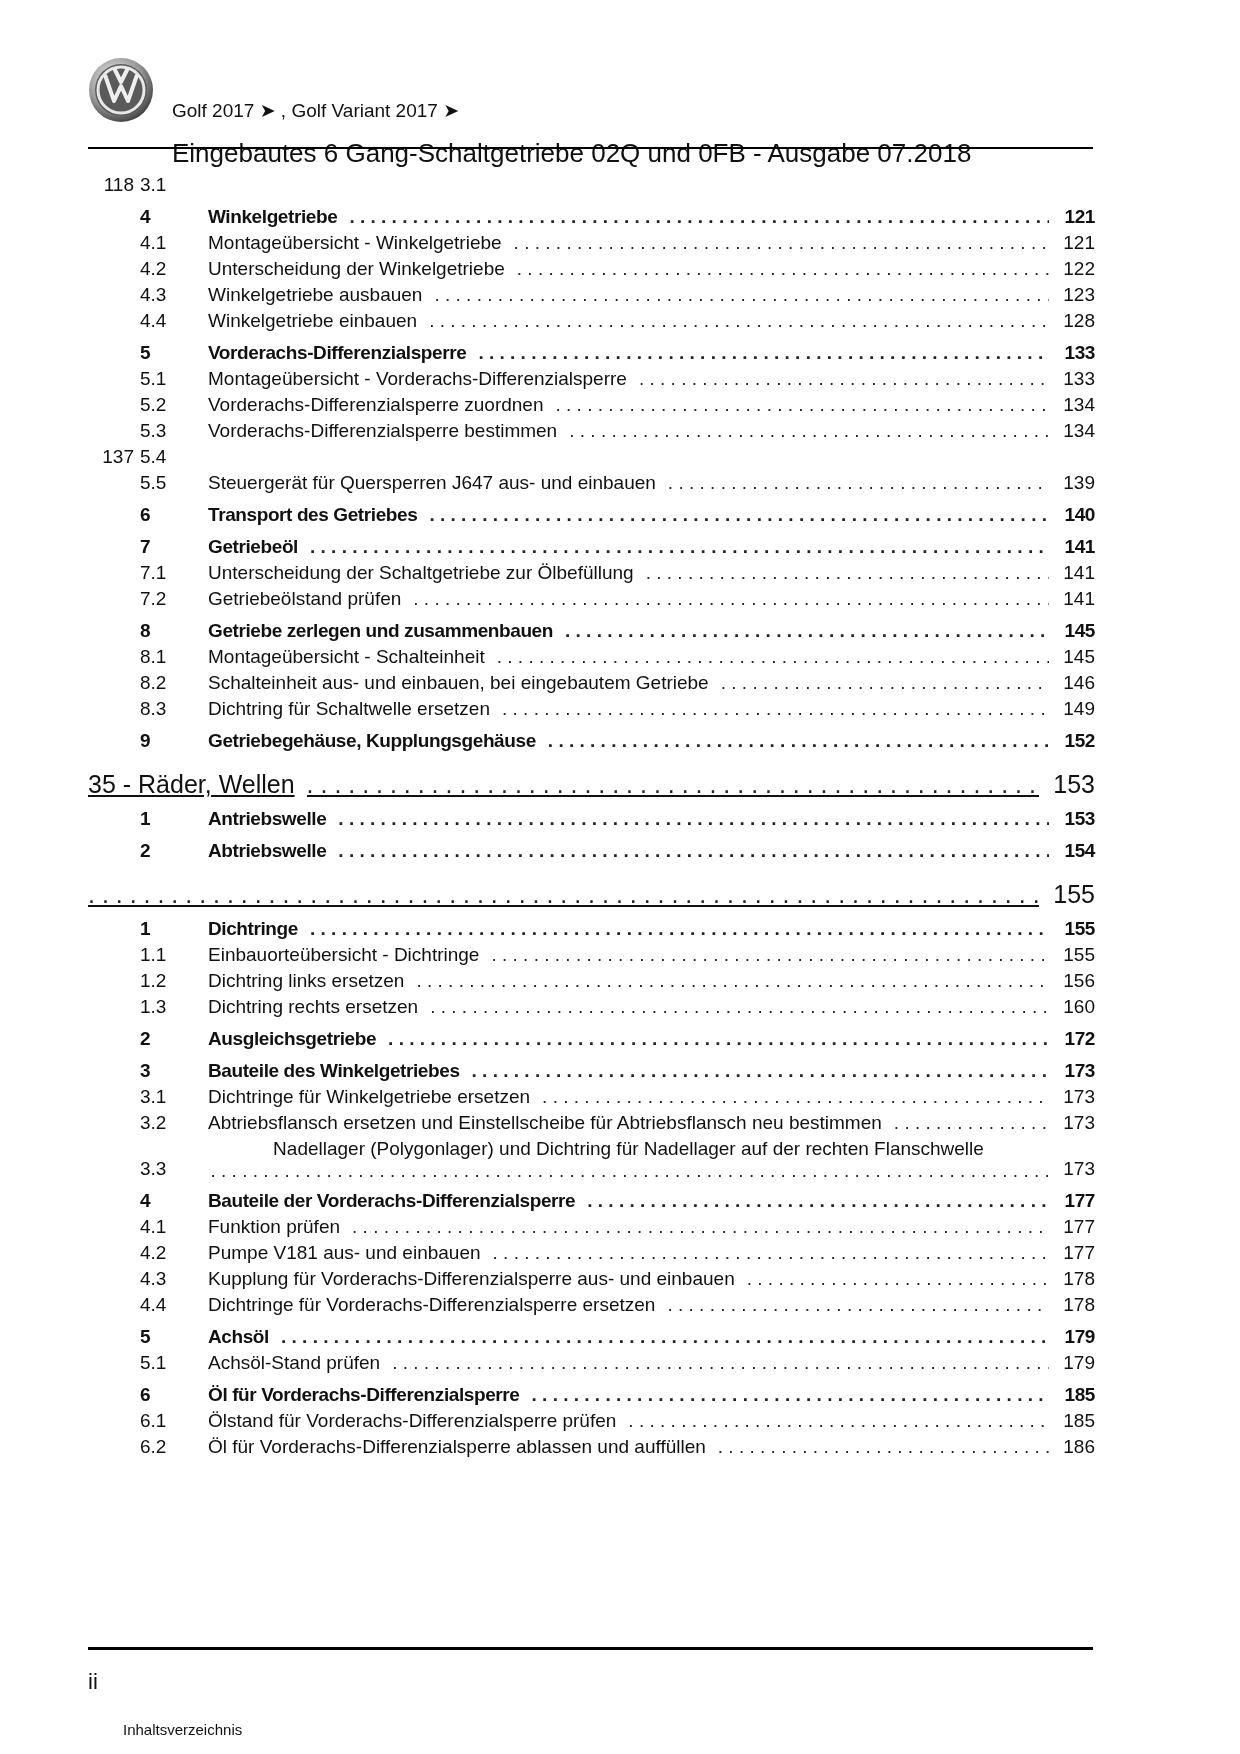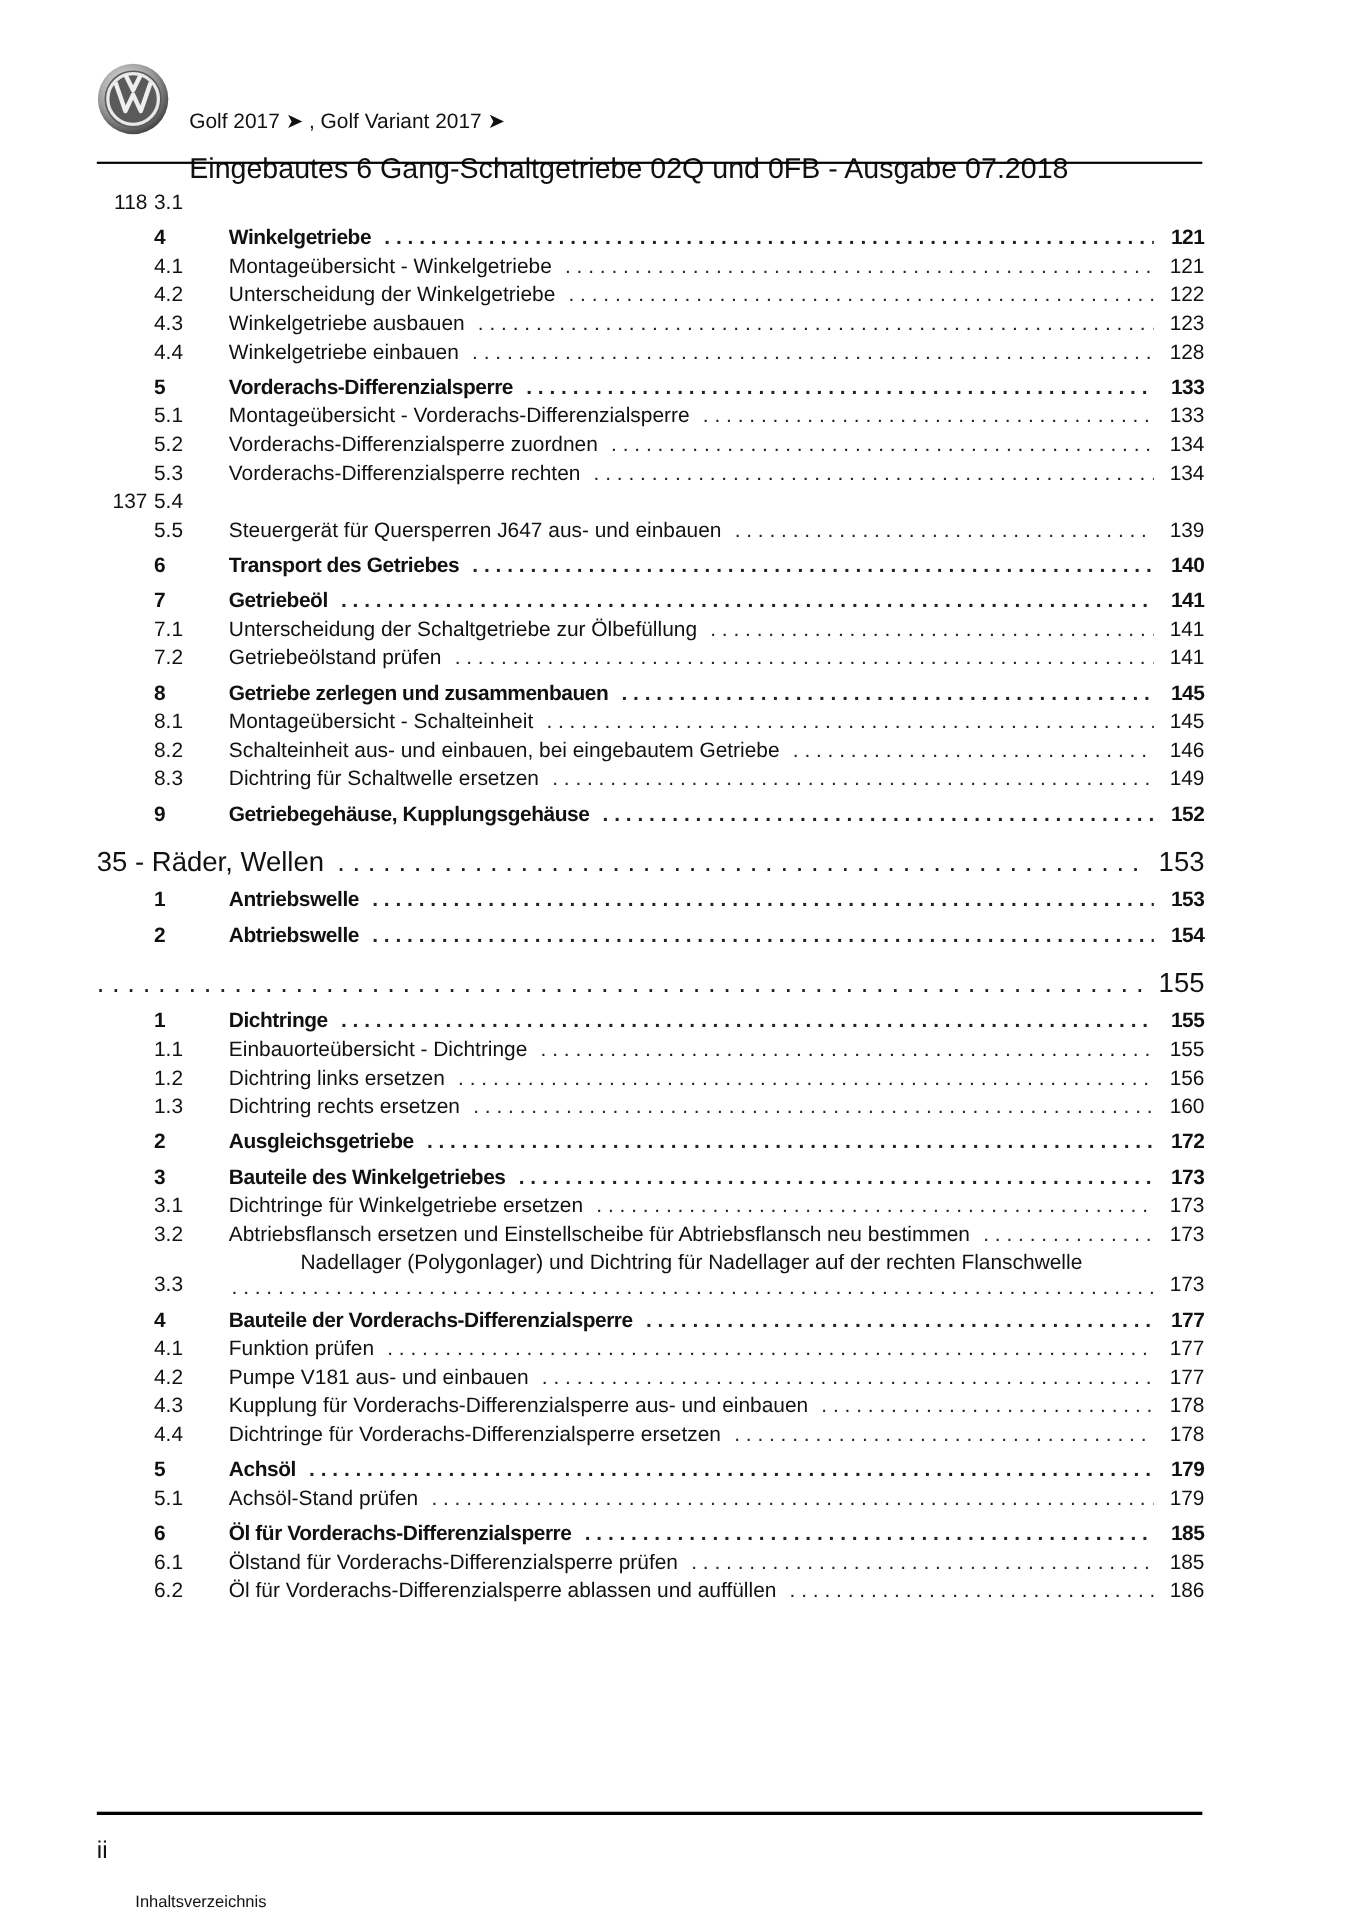--- a/index.html
+++ b/index.html
@@ -13,21 +13,21 @@
   .row { position: relative; display: flex; align-items: baseline; font-size: 19px; line-height: 26px; height: 26px; }
   .row .num { position: absolute; left: 52px; width: 60px; }
   .row .title-wrap { margin-left: 120px; flex: 1; display: flex; align-items: baseline; overflow: hidden; white-space: nowrap; }
   .row .title { flex: 0 0 auto; padding-right: 12px; }
   .row .leader { flex: 1; overflow: hidden; white-space: nowrap; letter-spacing: 0; color: #222; }
   .row .leader::before { content: ". . . . . . . . . . . . . . . . . . . . . . . . . . . . . . . . . . . . . . . . . . . . . . . . . . . . . . . . . . . . . . . . . . . . . . . . . . . . . . . . . . . . . . . . . . . . . . . . . . . . . . . . . . . . . . . . . . . . . . . . . . . ."; }
   .row .page { width: 46px; text-align: right; flex: 0 0 auto; }
   .row.bold { font-weight: bold; margin-top: 6px; letter-spacing: -0.4px; }
   .row.bold .leader { letter-spacing: 0; }
   .row.chapter { font-size: 25px; line-height: 32px; height: 32px; margin-top: 14px; margin-bottom: 2px; }
-  .row.chapter .title-wrap { margin-left: 0; }
+  .row.chapter .title-wrap { margin-left: 0; text-decoration: underline; }
   .row.chapter .page { width: 56px; }
   .row.wrap { height: auto; }
   .row.wrap .title-wrap { white-space: normal; display: block; }
   .row.wrap .wrapblock { display: flex; flex-direction: column; align-items: center; }
   .row.wrap .line1 { line-height: 22px; }
   .row.wrap .line2 { display: flex; align-items: baseline; line-height: 22px; gap: 24px; }
   .row.wrap .page { align-self: flex-end; }
   .ftr-rule { position: absolute; left: 88px; top: 1647px; width: 1005px; height: 3px; background: #000; }
   .ftr-num { position: absolute; left: 88px; top: 1665px; font-size: 22px; line-height: 34px; }
   .ftr-label { position: absolute; left: 123px; top: 1676px; font-size: 15px; line-height: 18px; margin-top: 45px; }
@@ -121,21 +121,21 @@
       <span class="num">5.2</span>
       <div class="title-wrap">
         <span class="title">Vorderachs-Differenzialsperre zuordnen</span>
         <span class="leader"></span>
       </div>
       <span class="page">134</span>
     </div>
     <div class="row">
       <span class="num">5.3</span>
       <div class="title-wrap">
-        <span class="title">Vorderachs-Differenzialsperre rechten</span>
+        <span class="title">Vorderachs-Differenzialsperre bestimmen</span>
         <span class="leader"></span>
       </div>
       <span class="page">134</span>
     </div>
     <div class="row">
       <span class="num">5.4</span>
       <span class="page">137</span>
     </div>
     <div class="row">
       <span class="num">5.5</span>

